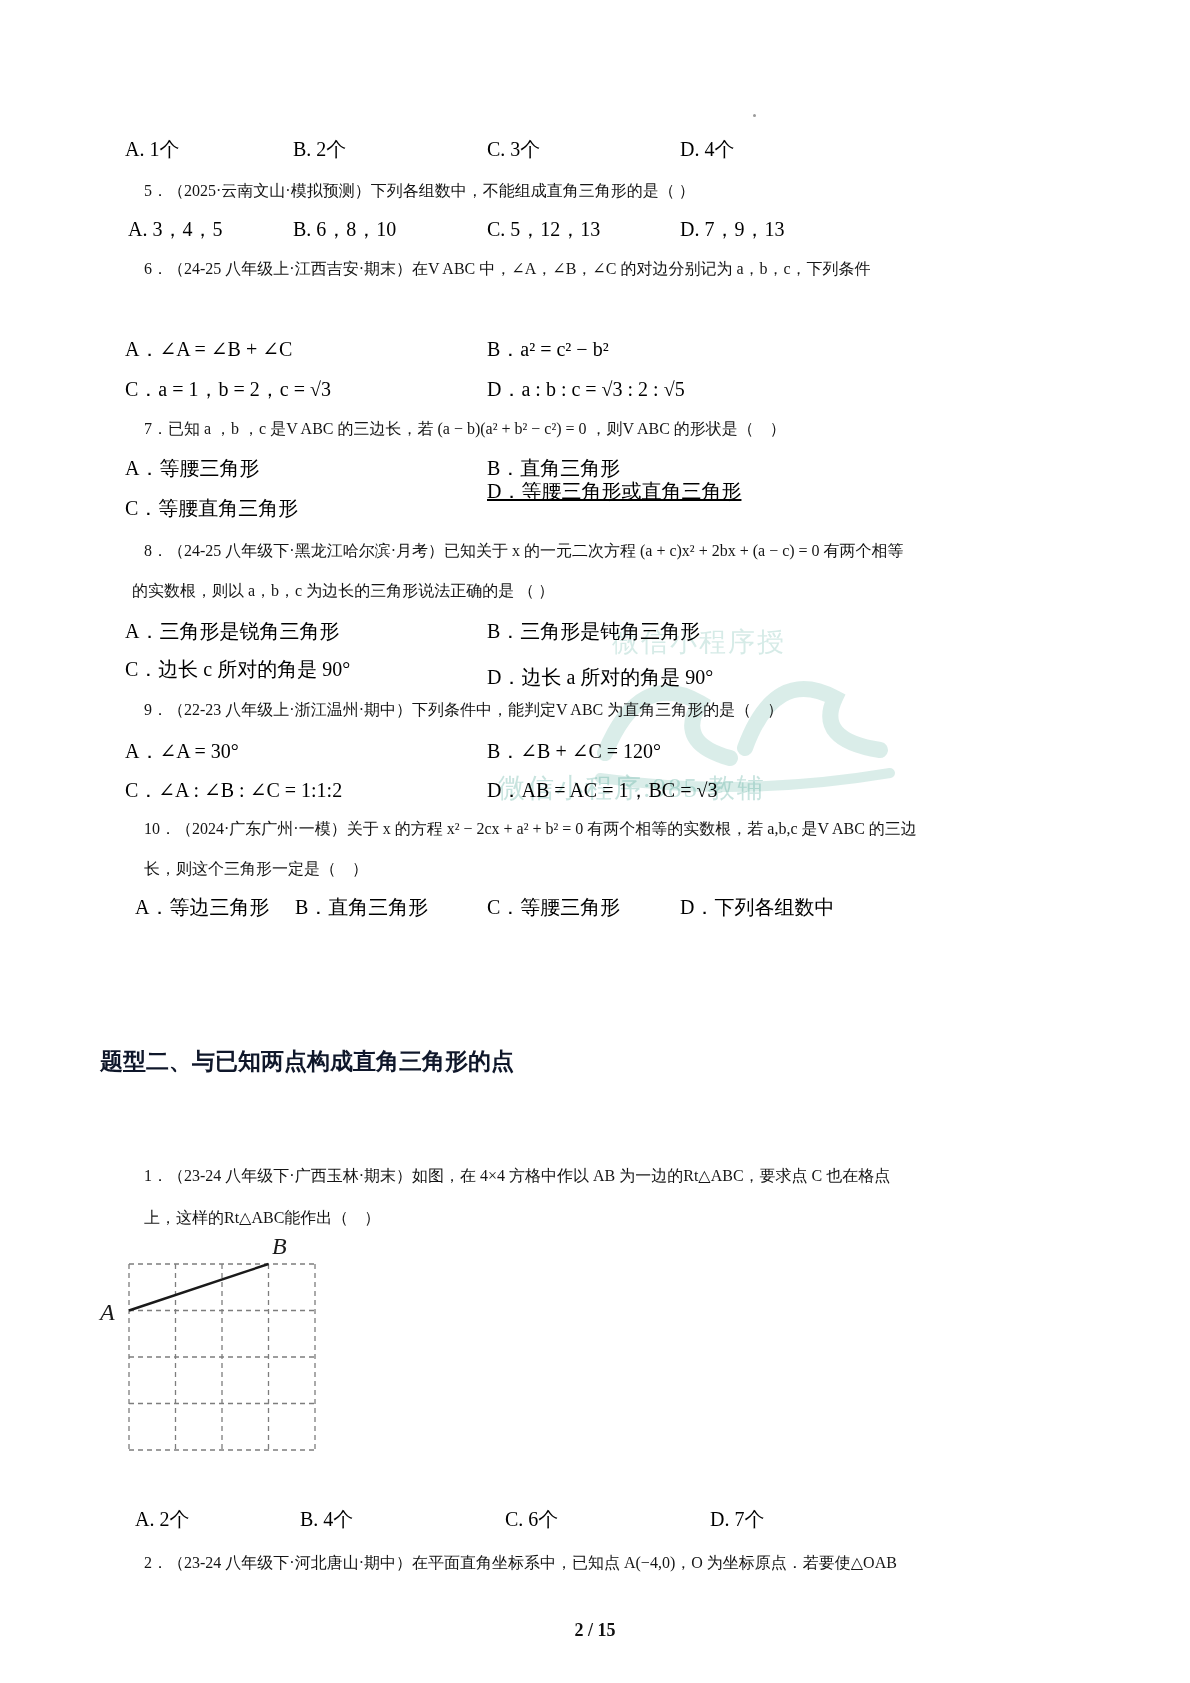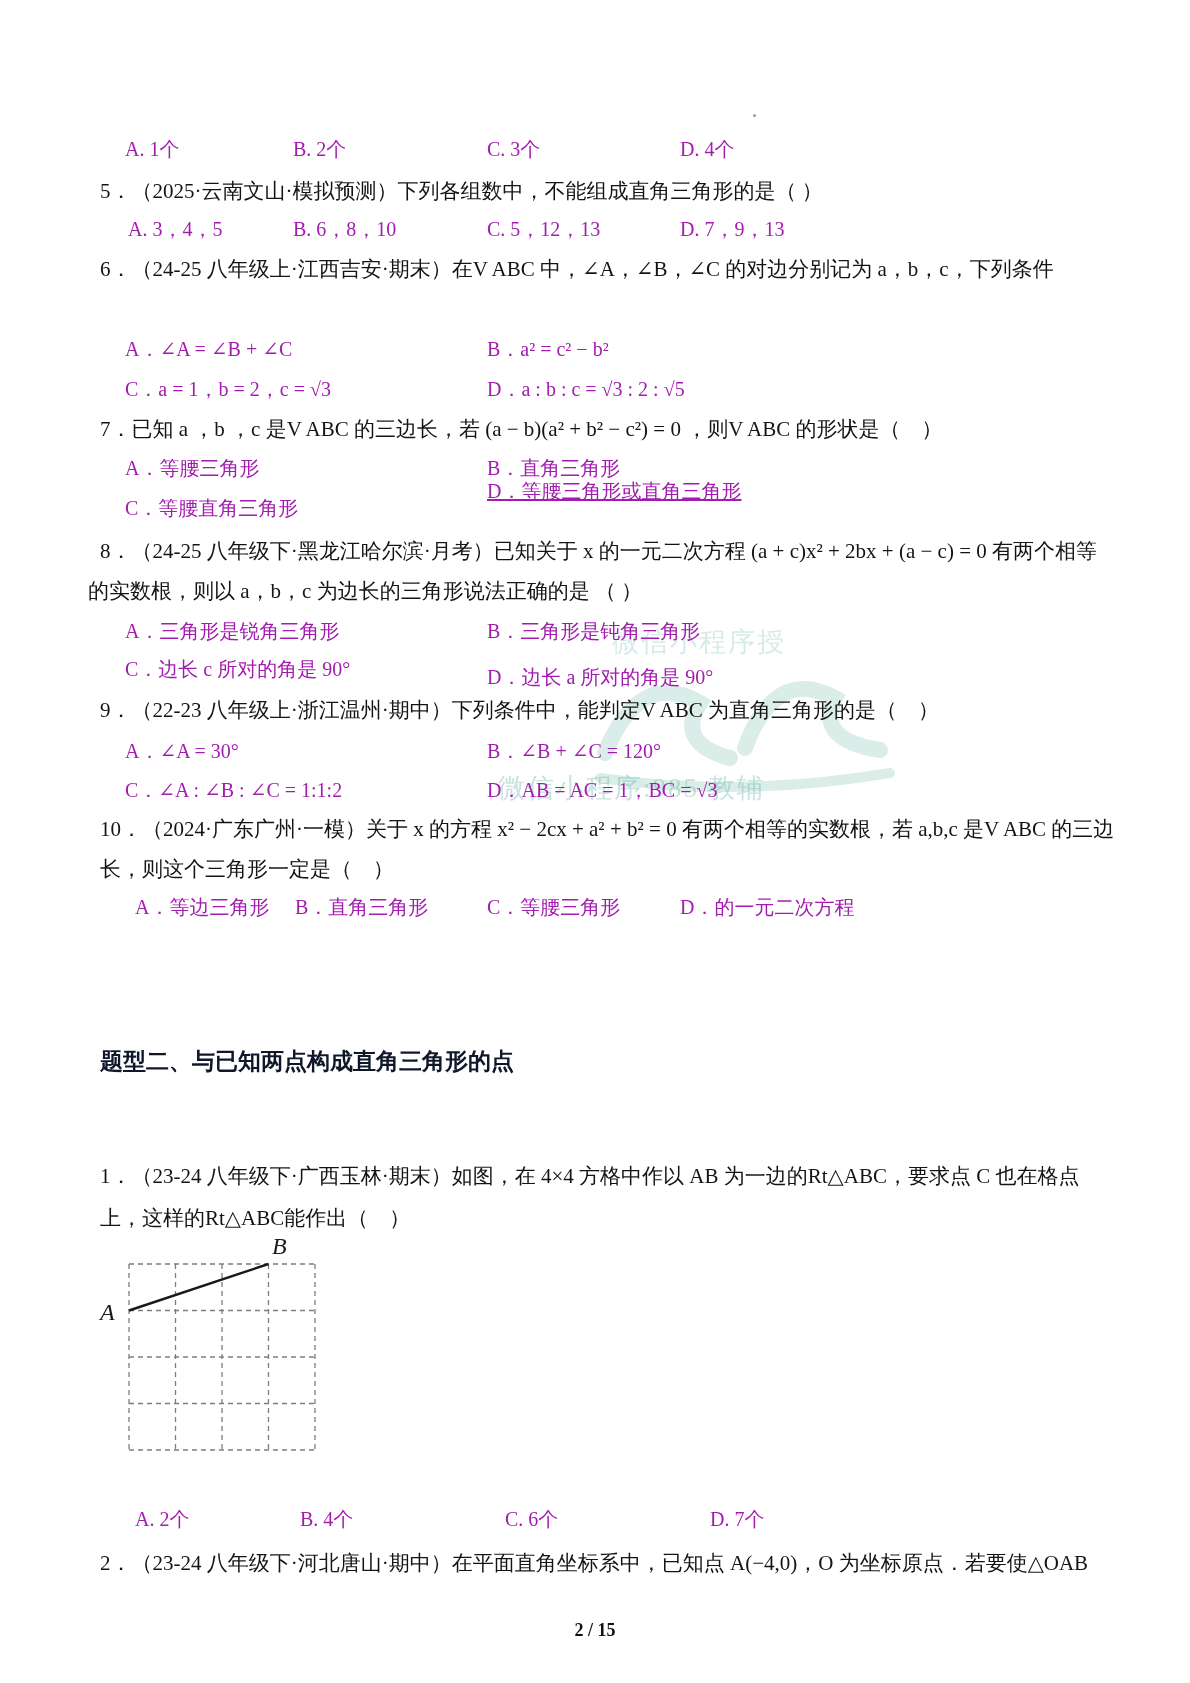--- a/index.html
+++ b/index.html
@@ -7,31 +7,32 @@
     position:relative;
     width:1190px;height:1683px;
     margin:0 auto;
     background:#ffffff;
     font-family:"Liberation Serif","DejaVu Serif",serif;
     color:#111;
     overflow:hidden;
   }
   .line{
     position:absolute;
-    font-size:21px;
+    font-size:16px;
     line-height:26px;
     white-space:nowrap;
     color:#141414;
+    margin-left:44px;
   }
   .opt{
     position:absolute;
     font-size:20px;
     line-height:26px;
     white-space:nowrap;
-    color:#a21caf;
+    color:#000000;
   }
   .heading{
     position:absolute;
     left:100px;
     font-size:23px;
     font-weight:bold;
     font-family:"Liberation Sans","DejaVu Sans",sans-serif;
     white-space:nowrap;
   }
   .footer{
@@ -108,21 +109,21 @@
   <div class="opt" style="left:125px;top:738px;">A．∠A = 30°</div>
   <div class="opt" style="left:487px;top:738px;">B．∠B + ∠C = 120°</div>
   <div class="opt" style="left:125px;top:777px;">C．∠A : ∠B : ∠C = 1:1:2</div>
   <div class="opt" style="left:487px;top:777px;">D．AB = AC = 1，BC = √3</div>
 
   <div class="line" style="left:100px;top:816px;">10．（2024·广东广州·一模）关于 x 的方程 x² − 2cx + a² + b² = 0 有两个相等的实数根，若 a,b,c 是V ABC 的三边</div>
   <div class="line" style="left:100px;top:856px;">长，则这个三角形一定是（　）</div>
   <div class="opt" style="left:135px;top:894px;">A．等边三角形</div>
   <div class="opt" style="left:295px;top:894px;">B．直角三角形</div>
   <div class="opt" style="left:487px;top:894px;">C．等腰三角形</div>
-  <div class="opt" style="left:680px;top:894px;">D．的一元二次方程</div>
+  <div class="opt" style="left:680px;top:894px;">D．下列各组数中</div>
 
   <div class="heading" style="top:1046px;color:#0f172a;">题型二、与已知两点构成直角三角形的点</div>
 
   <div class="line" style="left:100px;top:1163px;">1．（23-24 八年级下·广西玉林·期末）如图，在 4×4 方格中作以 AB 为一边的Rt△ABC，要求点 C 也在格点</div>
   <div class="line" style="left:100px;top:1205px;">上，这样的Rt△ABC能作出（　）</div>
 
   <svg class="figure" style="left:92px;top:1228px;" width="260" height="232" viewBox="0 0 260 232">
     <g stroke="#7d7d7d" stroke-width="1.3" stroke-dasharray="5 4" fill="none">
       <line x1="37" y1="36" x2="37" y2="222"></line>
       <line x1="83.5" y1="36" x2="83.5" y2="222"></line>

